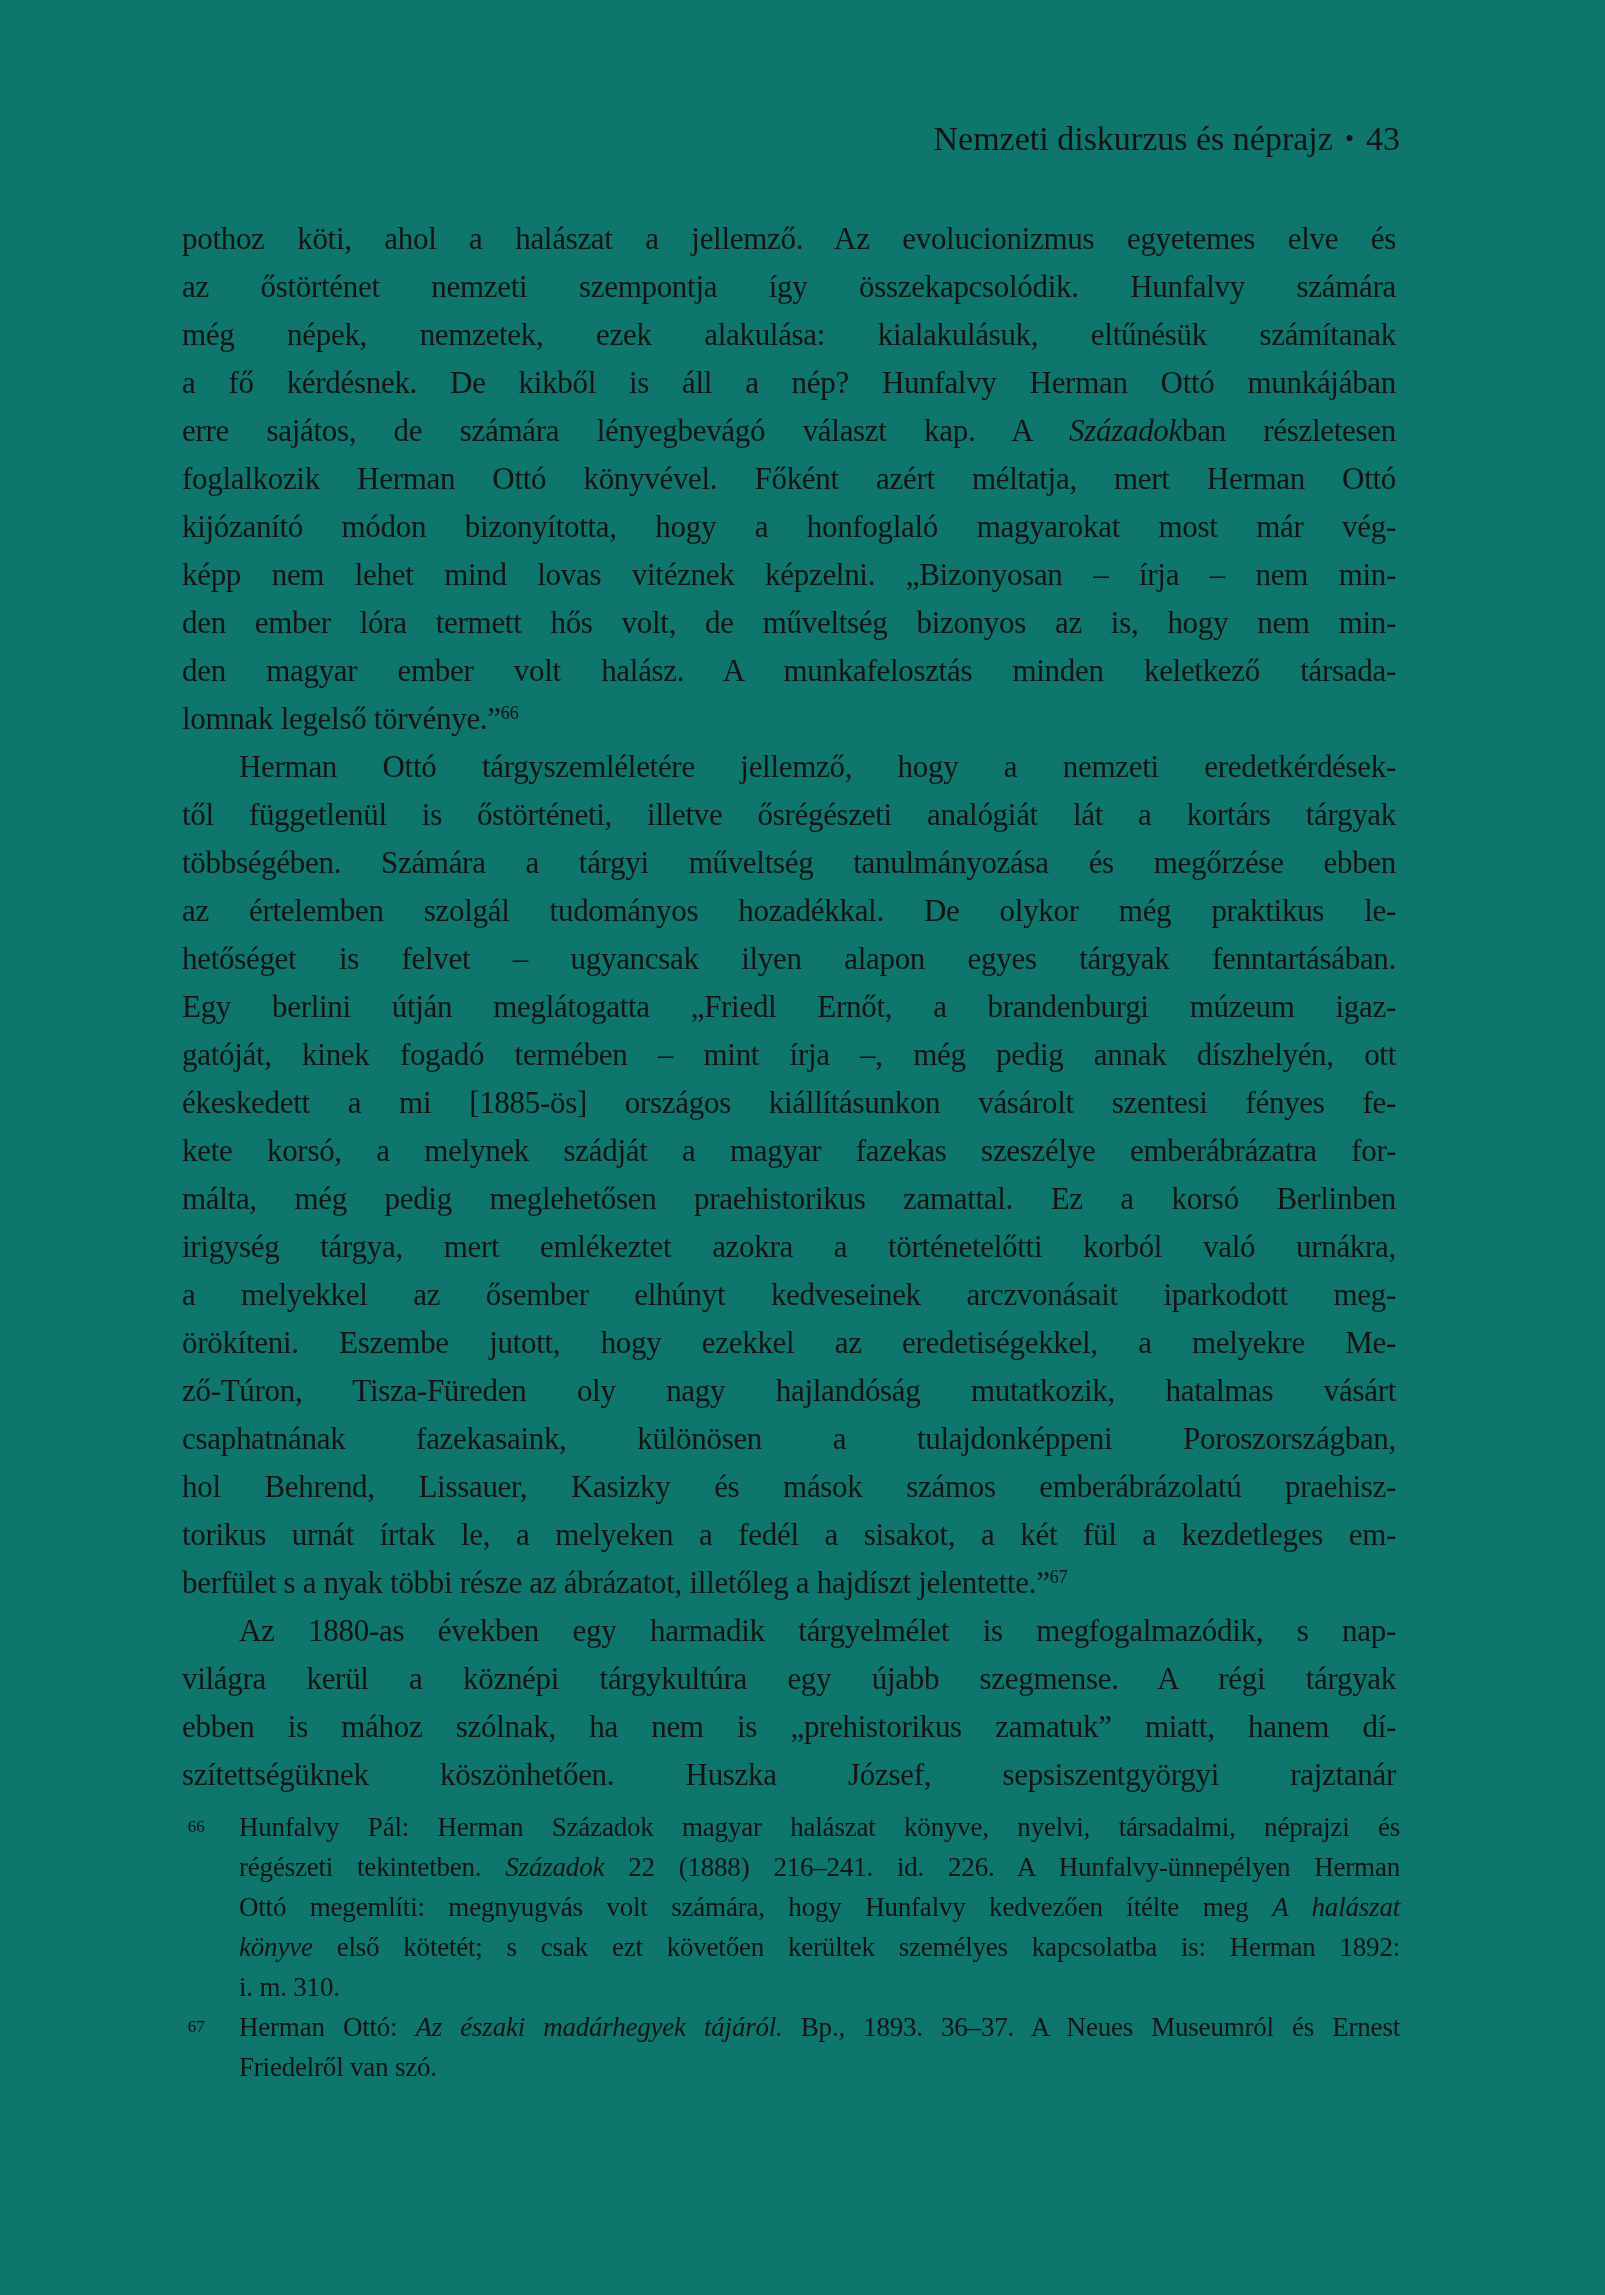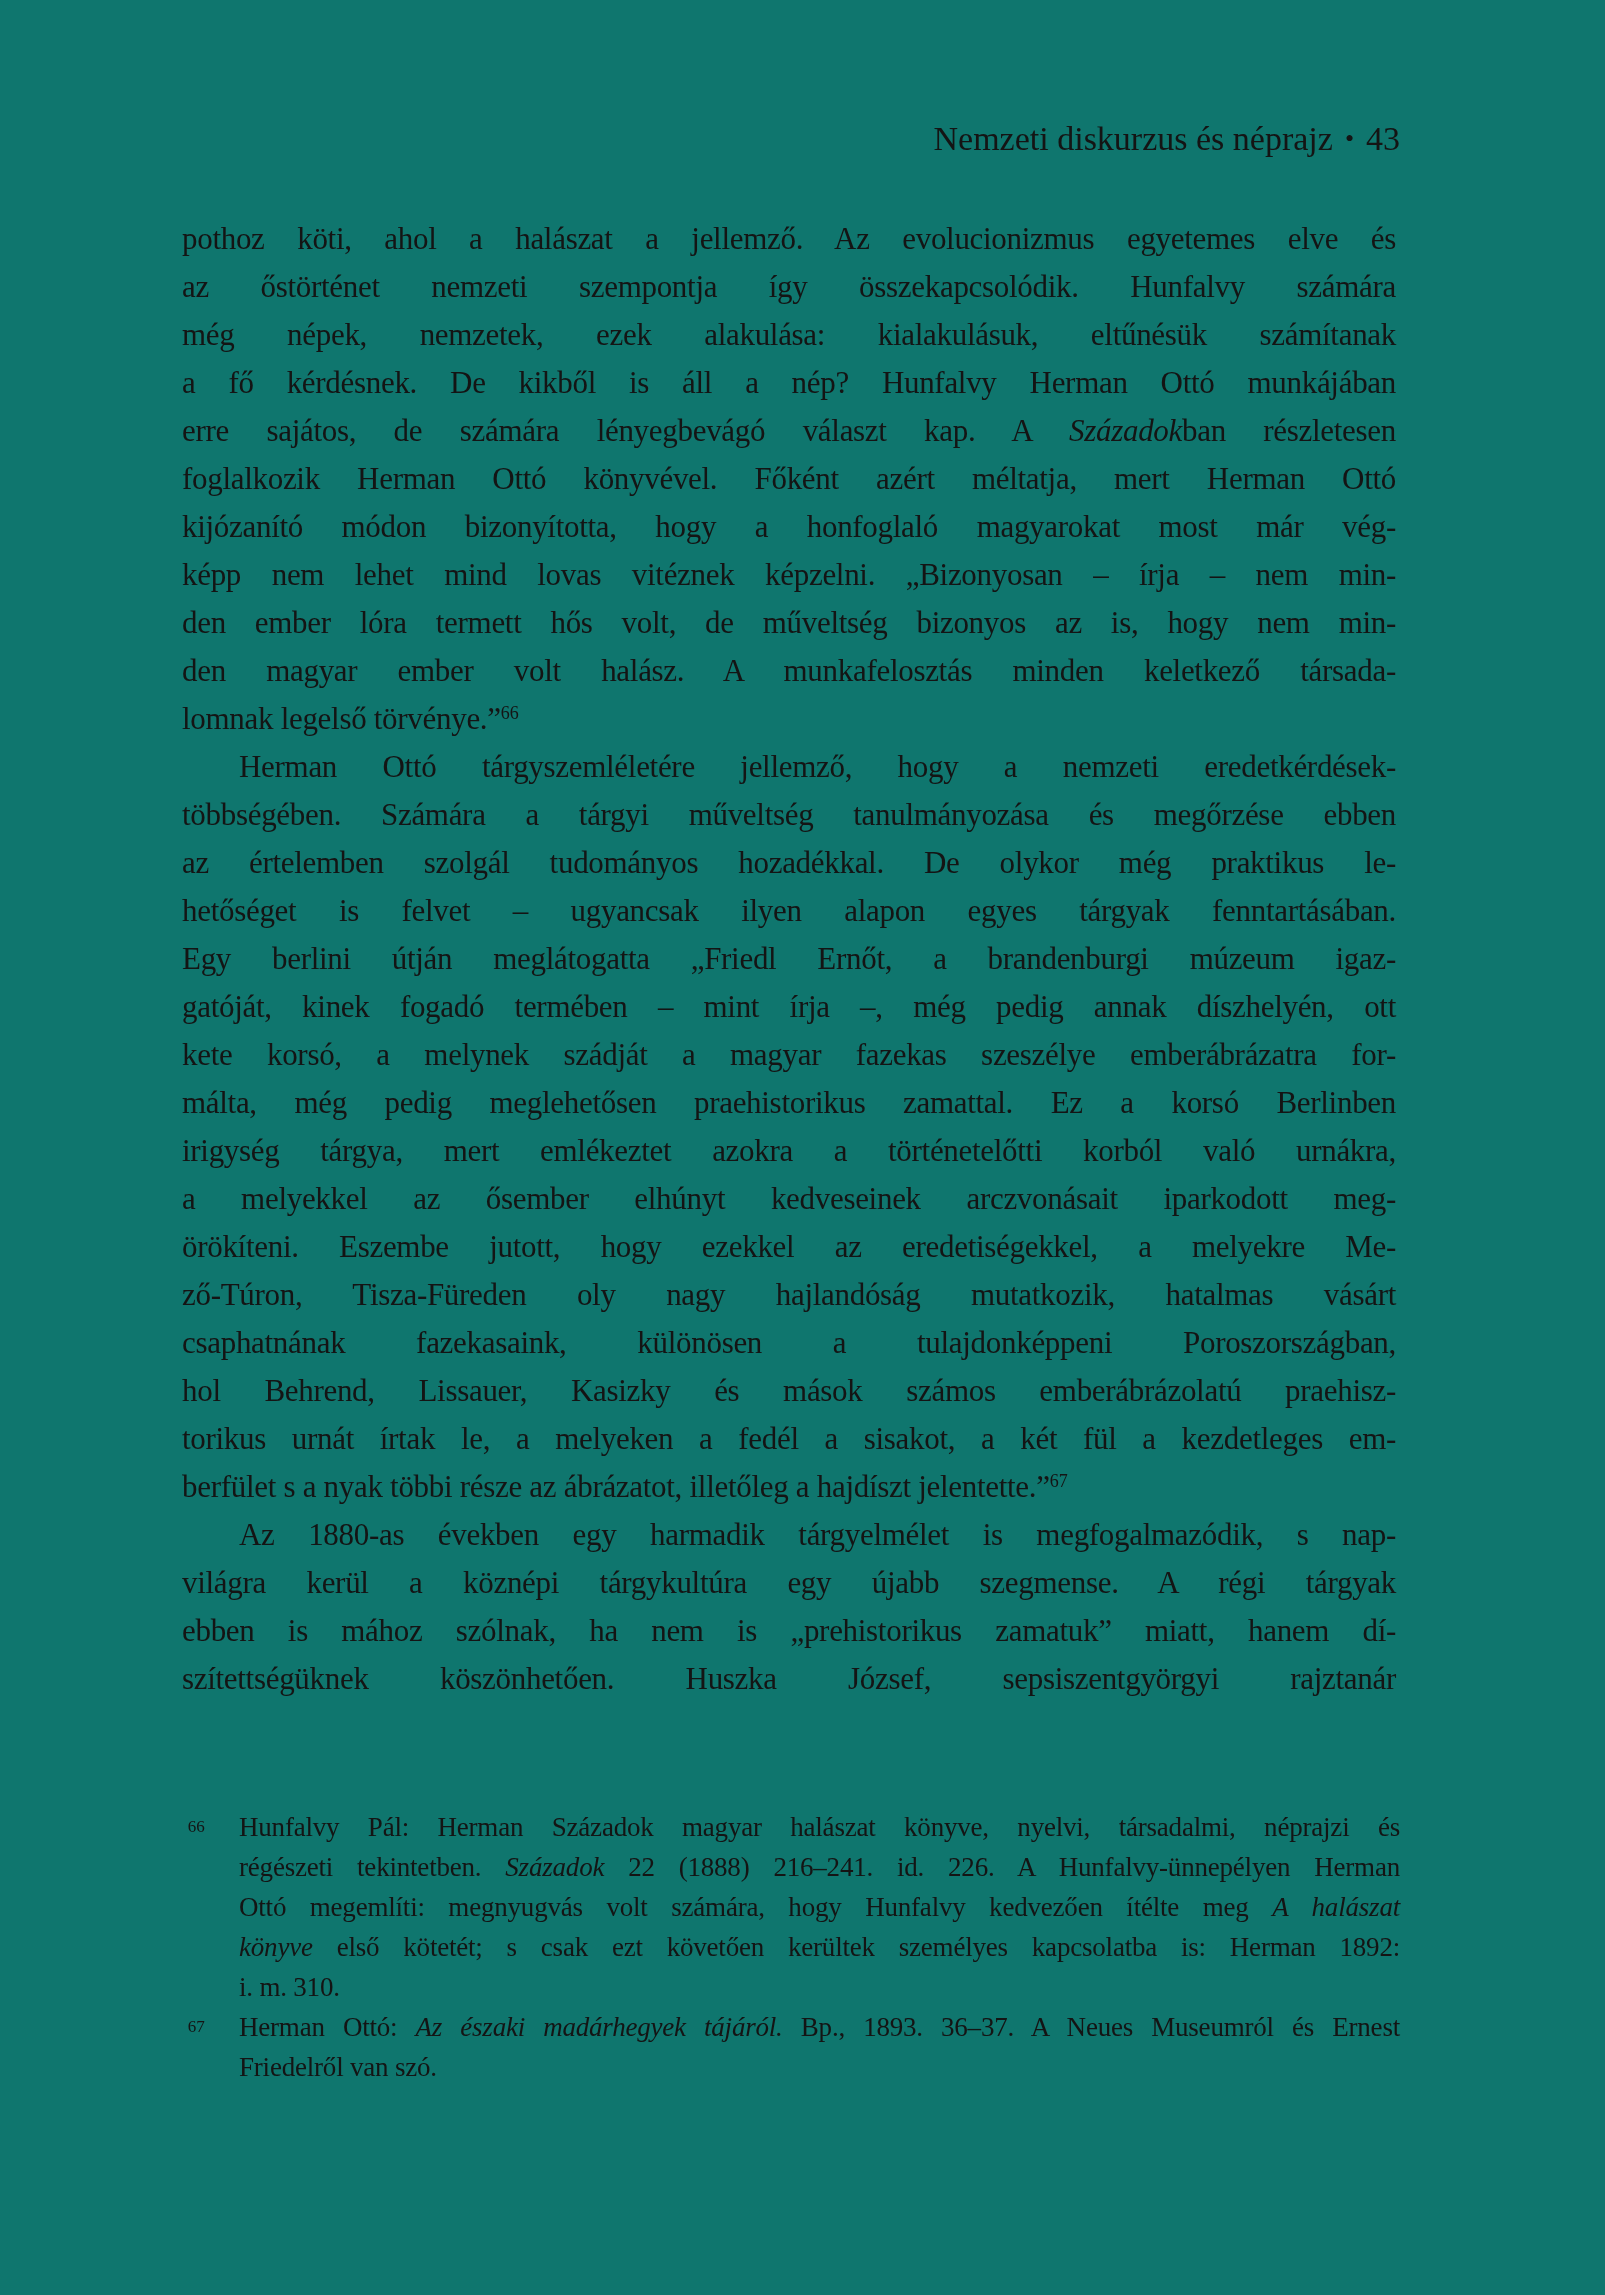--- a/index.html
+++ b/index.html
@@ -91,25 +91,27 @@
       <div class="line"><span>még népek, nemzetek, ezek alakulása: kialakulásuk, eltűnésük számítanak</span></div>
       <div class="line"><span>a fő kérdésnek. De kikből is áll a nép? Hunfalvy Herman Ottó munkájában</span></div>
       <div class="line"><span>erre sajátos, de számára lényegbevágó választ kap. A </span><span class="it">Századok</span><span>ban részletesen</span></div>
       <div class="line"><span>foglalkozik Herman Ottó könyvével. Főként azért méltatja, mert Herman Ottó</span></div>
       <div class="line"><span>kijózanító módon bizonyította, hogy a honfoglaló magyarokat most már vég-</span></div>
       <div class="line"><span>képp nem lehet mind lovas vitéznek képzelni. „Bizonyosan – írja – nem min-</span></div>
       <div class="line"><span>den ember lóra termett hős volt, de műveltség bizonyos az is, hogy nem min-</span></div>
       <div class="line"><span>den magyar ember volt halász. A munkafelosztás minden keletkező társada-</span></div>
       <div class="line end"><span>lomnak legelső törvénye.”</span><span class="sup">66</span></div>
       <div class="line indent"><span>Herman Ottó tárgyszemléletére jellemző, hogy a nemzeti eredetkérdések-</span></div>
+      <div class="line"><span>től függetlenül is őstörténeti, illetve ősrégészeti analógiát lát a kortárs tárgyak</span></div>
       <div class="line"><span>többségében. Számára a tárgyi műveltség tanulmányozása és megőrzése ebben</span></div>
       <div class="line"><span>az értelemben szolgál tudományos hozadékkal. De olykor még praktikus le-</span></div>
       <div class="line"><span>hetőséget is felvet – ugyancsak ilyen alapon egyes tárgyak fenntartásában.</span></div>
       <div class="line"><span>Egy berlini útján meglátogatta „Friedl Ernőt, a brandenburgi múzeum igaz-</span></div>
       <div class="line"><span>gatóját, kinek fogadó termében – mint írja –, még pedig annak díszhelyén, ott</span></div>
+      <div class="line"><span>ékeskedett a mi [1885-ös] országos kiállításunkon vásárolt szentesi fényes fe-</span></div>
       <div class="line"><span>kete korsó, a melynek szádját a magyar fazekas szeszélye emberábrázatra for-</span></div>
       <div class="line"><span>málta, még pedig meglehetősen praehistorikus zamattal. Ez a korsó Berlinben</span></div>
       <div class="line"><span>irigység tárgya, mert emlékeztet azokra a történetelőtti korból való urnákra,</span></div>
       <div class="line"><span>a melyekkel az ősember elhúnyt kedveseinek arczvonásait iparkodott meg-</span></div>
       <div class="line"><span>örökíteni. Eszembe jutott, hogy ezekkel az eredetiségekkel, a melyekre Me-</span></div>
       <div class="line"><span>ző-Túron, Tisza-Füreden oly nagy hajlandóság mutatkozik, hatalmas vásárt</span></div>
       <div class="line"><span>csaphatnának fazekasaink, különösen a tulajdonképpeni Poroszországban,</span></div>
       <div class="line"><span>hol Behrend, Lissauer, Kasizky és mások számos emberábrázolatú praehisz-</span></div>
       <div class="line"><span>torikus urnát írtak le, a melyeken a fedél a sisakot, a két fül a kezdetleges em-</span></div>
       <div class="line end"><span>berfület s a nyak többi része az ábrázatot, illetőleg a hajdíszt jelentette.”</span><span class="sup">67</span></div>

